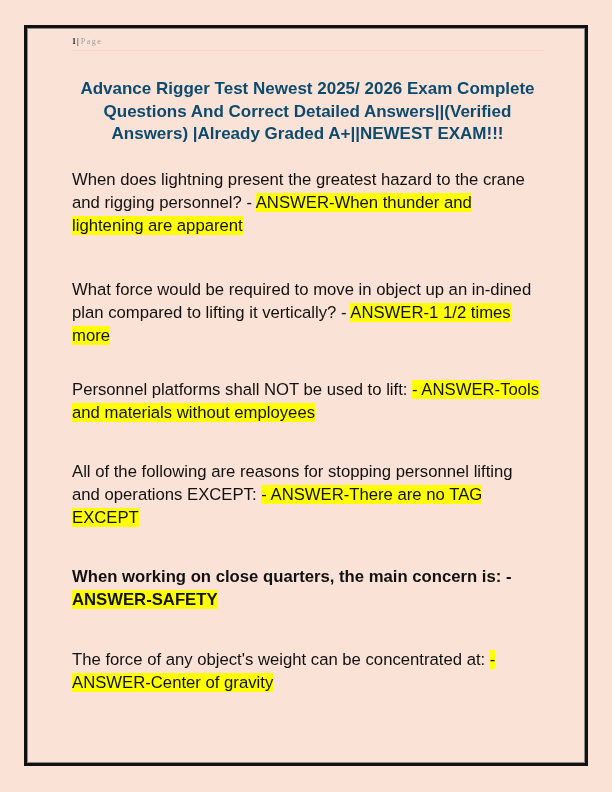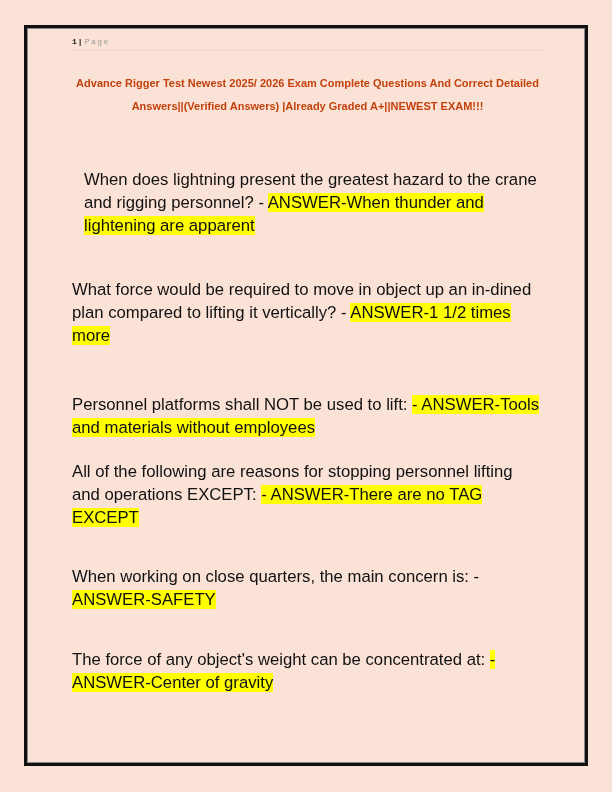--- a/index.html
+++ b/index.html
@@ -23,69 +23,69 @@
       border: 3px solid #111111;
       box-shadow: inset 1px 1px 0 #8a8a8a, inset -1px -1px 0 #8a8a8a;
     }
     .header {
       position: absolute;
       left: 72px;
       top: 36px;
       width: 471px;
       height: 14px;
       border-bottom: 1px solid #f1d6cb;
-      font-family: Liberation Mono, monospace;
+      font-family: Liberation Serif, serif;
       font-size: 8px;
       line-height: 12px;
       color: #333;
     }
     .header .num {
       font-weight: bold;
       color: #222;
     }
     .header .sep {
       font-weight: bold;
       color: #222;
       margin: 0 2px 0 1px;
     }
     .header .page-word {
       color: #9a9a9a;
       letter-spacing: 1.5px;
     }
     .title {
       position: absolute;
       left: 72px;
-      top: 72px;
+      top: 78px;
       width: 471px;
       text-align: center;
-      color: #c2410c;
+      color: #0c4a6e;
       font-weight: bold;
-      font-size: 11px;
+      font-size: 17px;
       line-height: 22.5px;
     }
     .qa-list {
       position: absolute;
       left: 72px;
       top: 169px;
       width: 470px;
     }
     .qa {
       font-size: 16.7px;
       line-height: 22.8px;
       color: #111;
       margin: 0;
     }
     .qa .answer {
       background: #ffff00;
     }
-    .qa-0 { position: absolute; top: 0px; margin-left: 12px; }
+    .qa-0 { position: absolute; top: 0px; }
     .qa-1 { position: absolute; top: 110px; }
-    .qa-2 { position: absolute; top: 210px; margin-top: 15px; }
+    .qa-2 { position: absolute; top: 210px; }
     .qa-3 { position: absolute; top: 292px; }
-    .qa-4 { position: absolute; top: 397px; }
+    .qa-4 { position: absolute; top: 397px; font-weight: bold; }
     .qa-5 { position: absolute; top: 480px; }
   </style>
 </head>
 <body>
 
 <div class="page-frame"></div>
 
 <div class="header">
   <span class="num">1</span><span class="sep">|</span><span class="page-word">Page</span>
 </div>

